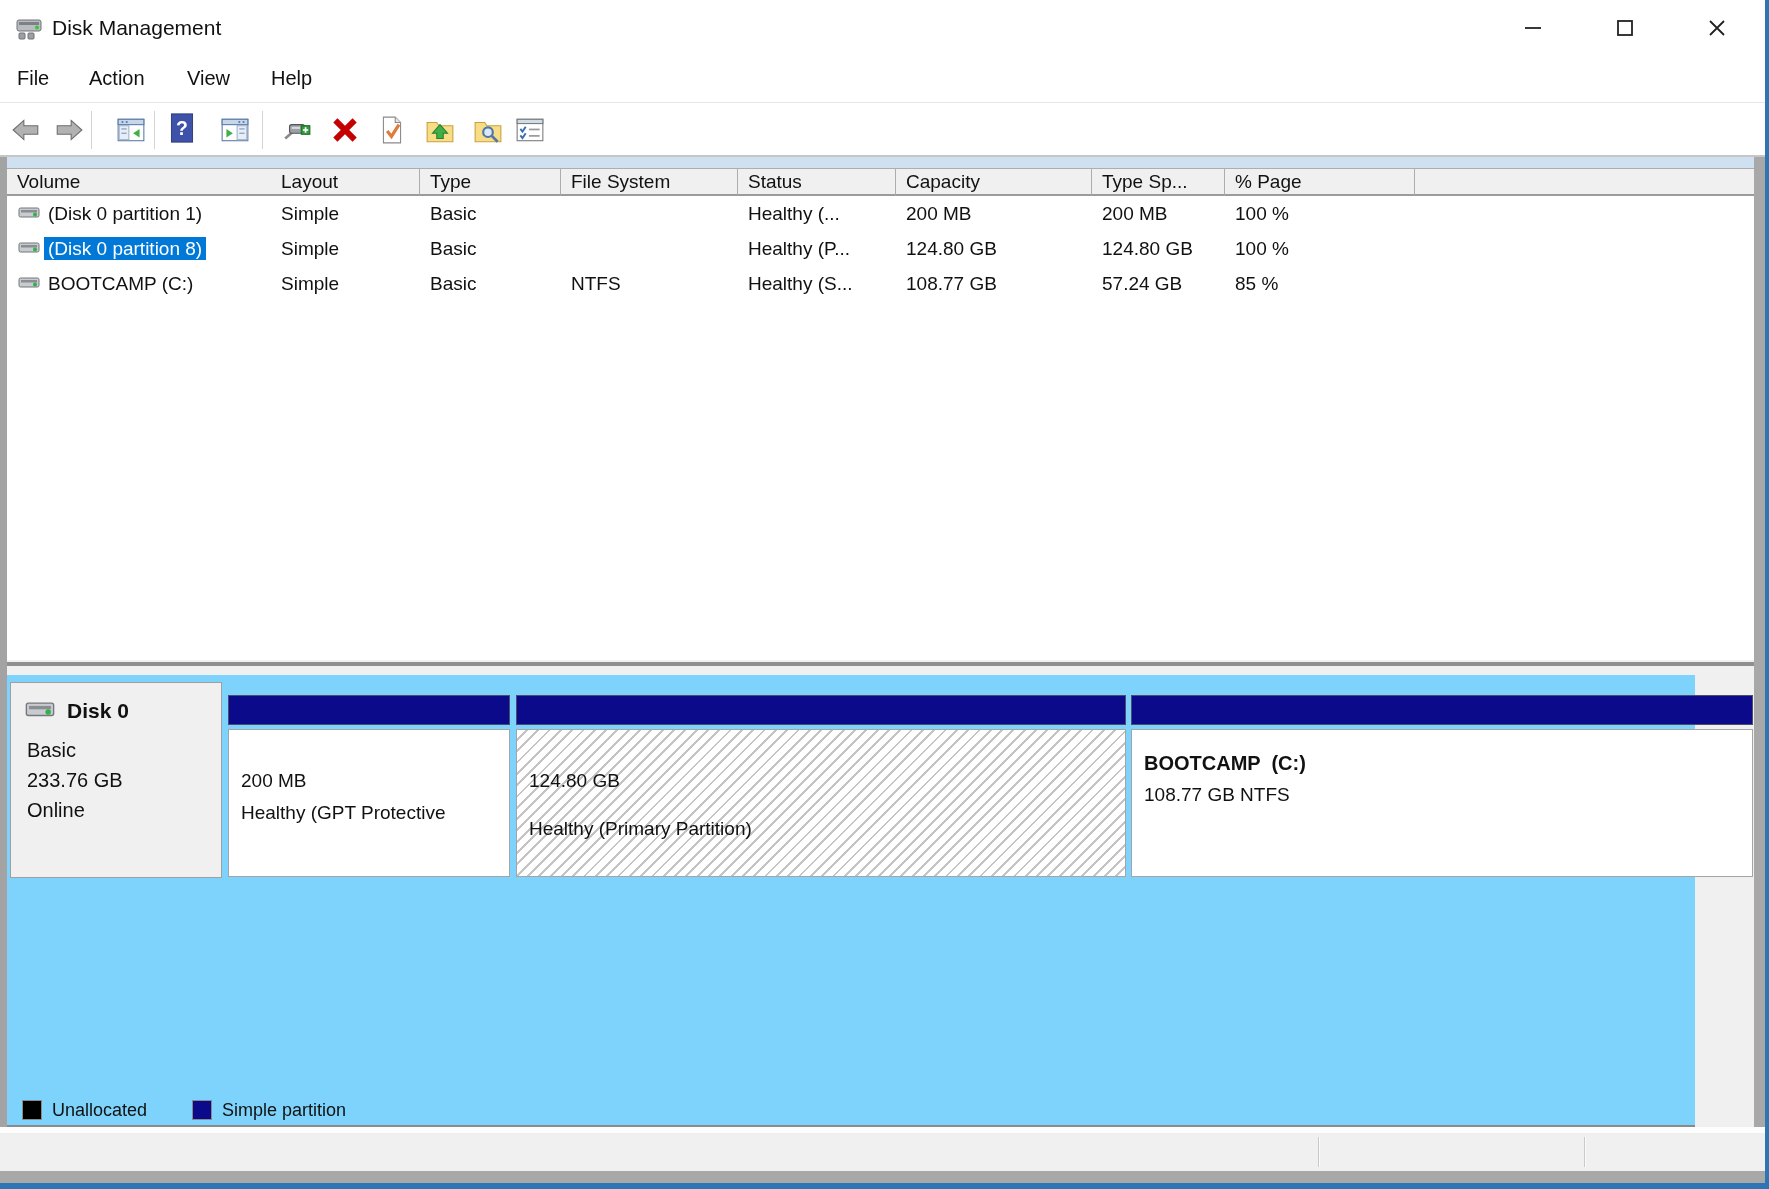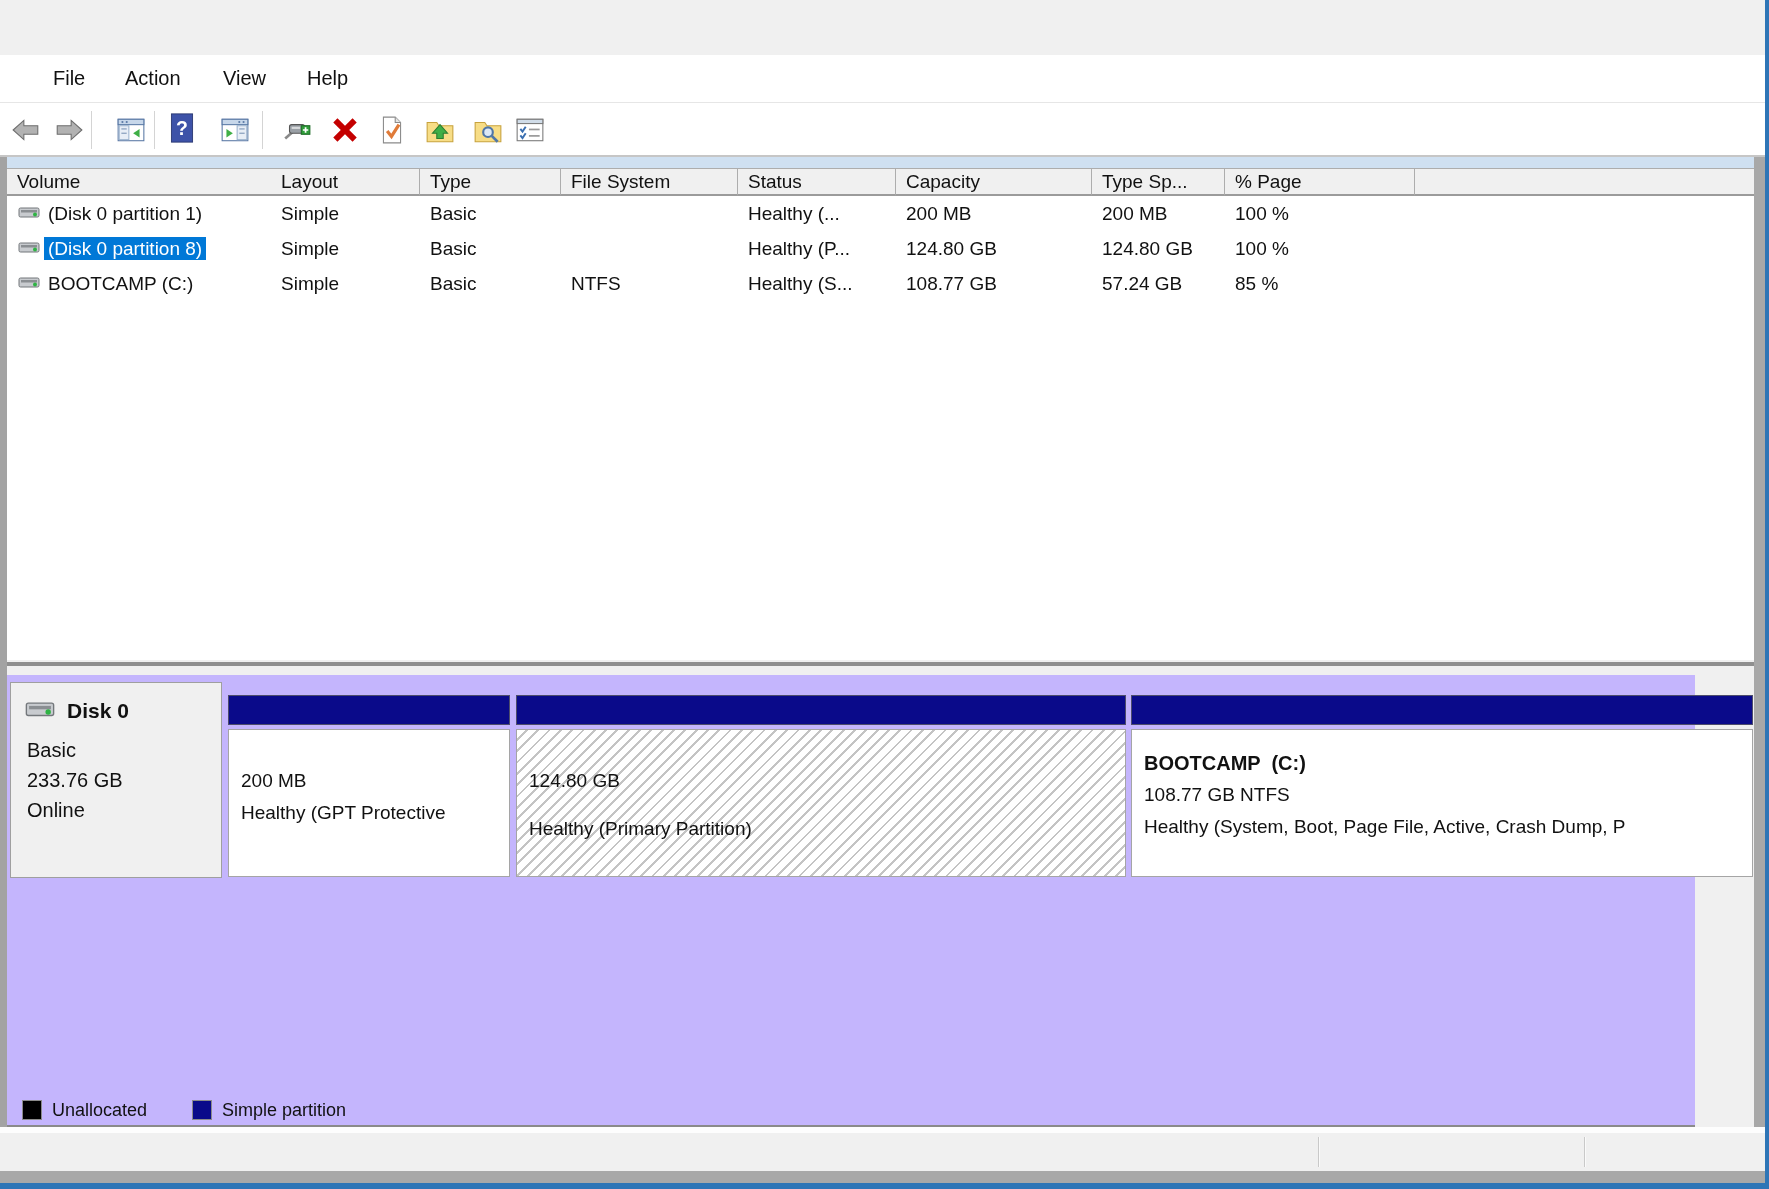--- a/index.html
+++ b/index.html
@@ -5,41 +5,41 @@
   html,body{margin:0;padding:0;background:#666;}
   #screen{position:relative;width:1769px;height:1189px;background:#f0f0f0;overflow:hidden;
           font-family:"Liberation Sans",sans-serif;color:#111;}
   .abs{position:absolute;}
   
   #titlebar{left:0;top:0;width:1769px;height:55px;background:#fff;}
   #app-title{left:52px;top:0;height:55px;line-height:55px;font-size:21px;white-space:nowrap;}
   .winbtn{top:0;width:46px;height:55px;display:flex;align-items:center;justify-content:center;}
   
   #menubar{left:0;top:55px;width:1769px;height:47px;background:#fff;}
-  .menuitem{top:0;height:46px;line-height:46px;font-size:20px;padding:0 5px;margin-left:36px;}
+  .menuitem{top:0;height:46px;line-height:46px;font-size:20px;padding:0 5px;}
   
   #toolbar{left:0;top:102px;width:1769px;height:55px;background:#fff;border-top:1px solid #e6e6e6;border-bottom:2px solid #c6c6c6;box-sizing:border-box;}
   .tbicon{top:12px;width:30px;height:30px;}
   .tbsep{top:8px;width:1px;height:38px;background:#d4d4d4;}
   
   #list-pane{left:7px;top:157px;width:1747px;height:503px;background:#fff;}
   #list-bluestrip{left:0;top:0;width:1747px;height:11px;background:#cfe0f1;}
   .hcell{top:11px;height:28px;box-sizing:border-box;background:#f0f0f0;border-top:1px solid #adadad;
          border-bottom:2px solid #9b9b9b;border-right:1px solid #adadad;
          font-size:19px;line-height:25px;padding-left:10px;white-space:nowrap;overflow:hidden;}
   .vrow{left:0;width:1747px;height:35px;}
   .vcell{position:absolute;top:0;height:35px;line-height:35px;font-size:19px;white-space:nowrap;}
   .volsel{background:#0078d7;color:#fff;padding:1px 4px;margin-left:-4px;}
   .c1{left:274px}.c2{left:423px}.c3{left:564px}.c4{left:741px}.c5{left:899px}.c6{left:1095px}.c7{left:1228px}
   .rowico{position:absolute;left:11px;top:9px;}
   
   #splitter{left:0;top:660px;width:1769px;height:15px;background:#f0f0f0;}
   #splitline{left:0;top:2px;width:1769px;height:4px;background:#8f8f8f;}
   
-  #graph-pane{left:7px;top:675px;width:1688px;height:452px;background:#c4b5fd;border-bottom:2px solid #8a8a8a;box-sizing:border-box;}
+  #graph-pane{left:7px;top:675px;width:1688px;height:452px;background:#7dd3fc;border-bottom:2px solid #8a8a8a;box-sizing:border-box;}
   #disk-panel{left:3px;top:7px;width:212px;height:196px;border:1px solid #9f9f9f;box-sizing:border-box;background:#f0f0f0;}
   #disk-panel .dname{position:absolute;left:56px;top:16px;font-size:21px;font-weight:bold;white-space:nowrap;}
   #disk-panel .dline{position:absolute;left:16px;font-size:20px;white-space:nowrap;}
   .pblock{top:20px;height:182px;}
   .pbar{position:absolute;left:0;top:0;width:100%;height:30px;background:#0a0a8a;border:1px solid #4d4d6b;box-sizing:border-box;}
   .pbody{position:absolute;left:0;top:34px;width:100%;height:148px;background:#fff;border:1px solid #a5a5a5;box-sizing:border-box;overflow:hidden;}
   .pbody .ptxt{position:absolute;left:12px;font-size:19px;white-space:pre;}
   .pbody .ptitle{font-weight:bold;font-size:20px;}
   .hatch{background:repeating-linear-gradient(135deg,#ffffff 0px,#ffffff 6px,#c4c4c4 6px,#c4c4c4 8px);}
   
@@ -63,20 +63,45 @@
   <svg width="0" height="0" style="position:absolute">
       <defs>
     <g id="disk-ico">
       <rect x="1" y="3" width="20" height="9" rx="1.5" fill="#c8cbcf" stroke="#73777b"></rect>
       <rect x="3" y="5" width="16" height="2.5" fill="#8a8e92"></rect>
       <circle cx="17" cy="9.5" r="2" fill="#2fb344"></circle>
     </g>
   </defs>
     </svg>
 
+  <div class="abs" id="titlebar">
+    <svg class="abs" style="left:14px;top:13px" width="30" height="30" viewBox="0 0 30 30">
+      <rect x="3" y="7" width="24" height="11" rx="2" fill="#b9bdc1" stroke="#6f7377"></rect>
+      <rect x="5" y="9" width="20" height="3" fill="#7d8185"></rect>
+      <circle cx="23" cy="14.5" r="2" fill="#3ec53e"></circle>
+      <rect x="5" y="20" width="6" height="6" rx="1" fill="#9aa0a6" stroke="#6f7377"></rect>
+      <rect x="14" y="20" width="6" height="6" rx="1" fill="#9aa0a6" stroke="#6f7377"></rect>
+    </svg>
+    <div class="abs" id="app-title">Disk Management</div>
+    <div class="abs winbtn" style="left:1510px">
+      <svg width="22" height="22" viewBox="0 0 22 22">
+          <line x1="3" y1="11" x2="19" y2="11" stroke="#222" stroke-width="1.8"></line>
+        </svg>
+    </div>
+    <div class="abs winbtn" style="left:1602px">
+      <svg width="22" height="22" viewBox="0 0 22 22">
+          <rect x="4" y="4" width="14" height="14" fill="none" stroke="#222" stroke-width="1.8"></rect>
+        </svg>
+    </div>
+    <div class="abs winbtn" style="left:1694px">
+      <svg width="22" height="22" viewBox="0 0 22 22">
+          <path d="M4 4 L18 18 M18 4 L4 18" stroke="#222" stroke-width="1.8"></path>
+        </svg>
+    </div>
+  </div>
 
   <div class="abs" id="menubar">
     <span class="abs menuitem" style="left:12px">File</span>
     <span class="abs menuitem" style="left:84px">Action</span>
     <span class="abs menuitem" style="left:182px">View</span>
     <span class="abs menuitem" style="left:266px">Help</span>
   </div>
 
   <div class="abs" id="toolbar">
     <svg class="abs tbicon" style="left:11px" viewBox="0 0 28 28">
@@ -229,21 +254,20 @@
         <div class="ptxt" style="top:40px">124.80 GB</div>
         <div class="ptxt" style="top:88px">Healthy (Primary Partition)</div>
       </div>
     </div>
 
     <div class="abs pblock" style="left:1124px;width:622px">
       <div class="pbar"></div>
       <div class="pbody">
         <div class="ptxt ptitle" style="top:22px">BOOTCAMP  (C:)</div>
         <div class="ptxt" style="top:54px">108.77 GB NTFS</div>
-        <div class="ptxt" style="top:86px">Healthy (System, Boot, Page File, Active, Crash Dump, P</div>
       </div>
     </div>
 
     <div class="abs lgsq" style="left:15px;background:#000000"></div>
     <div class="abs lglabel" style="left:45px">Unallocated</div>
     <div class="abs lgsq" style="left:185px;background:#0a0a8a"></div>
     <div class="abs lglabel" style="left:215px">Simple partition</div>
   </div>
 
   <div class="abs" id="whiteline"></div>

